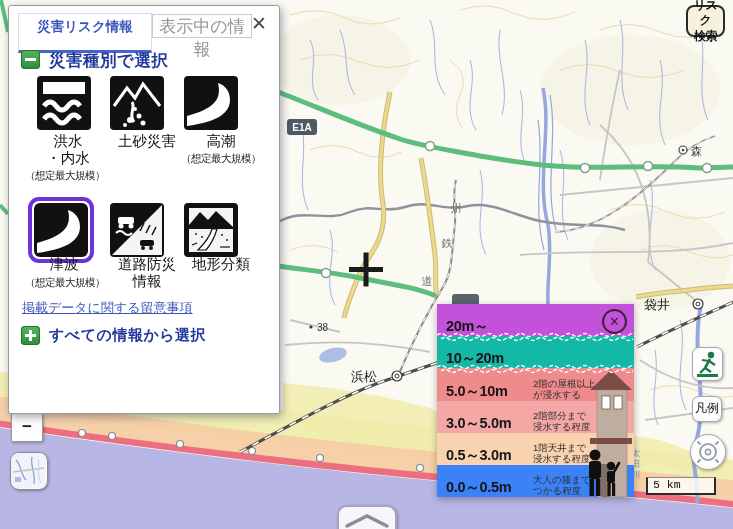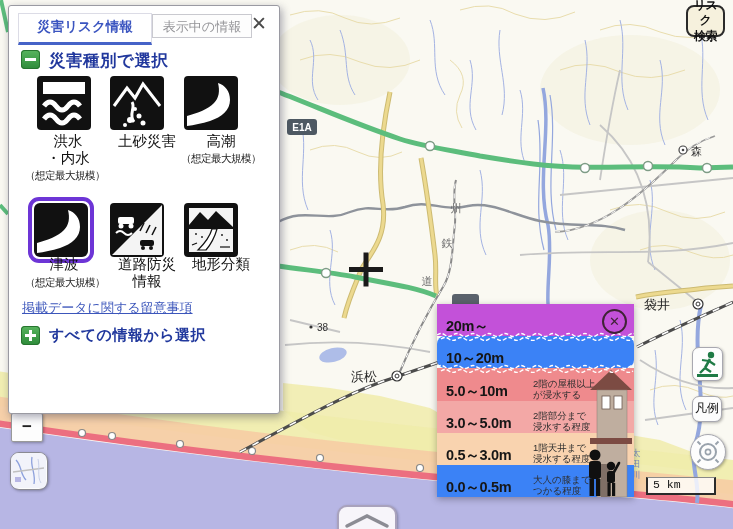--- a/index.html
+++ b/index.html
@@ -5,25 +5,25 @@
   html,body{margin:0;padding:0}
   body{width:733px;height:529px;position:relative;overflow:hidden;
        font-family:"Liberation Sans","DejaVu Sans",sans-serif;background:#faf9f2}
   svg text{font-family:"Liberation Sans","DejaVu Sans",sans-serif}
 
   #map-svg{position:absolute;left:0;top:0;z-index:1}
 
   
   .panel{position:absolute;left:8px;top:5px;width:270px;height:407px;background:#fff;
          border:1px solid #9a9aa2;border-radius:3px;box-shadow:2px 3px 9px rgba(40,40,70,.4);z-index:30}
-  .tab1{position:absolute;left:9px;top:7px;width:134px;height:32px;background:#fff;color:#3b55c0;
+  .tab1{position:absolute;left:9px;top:7px;width:134px;height:40px;background:#fff;color:#3b55c0;
         font-weight:bold;font-size:13.5px;text-align:center;line-height:25px;
         border:1px solid #dcdce6;border-bottom:3px solid #4663c8;box-sizing:border-box;cursor:pointer}
   .tab2{position:absolute;left:143px;top:8px;width:100px;height:24px;background:#fdfdfd;color:#949498;
-        font-size:13px;text-align:center;line-height:23px;border:1px solid #c9c9cf;box-sizing:border-box;cursor:pointer}
+        font-size:17px;text-align:center;line-height:23px;border:1px solid #c9c9cf;box-sizing:border-box;cursor:pointer}
   .panel-close{position:absolute;right:8px;top:6px;width:24px;height:24px;font-size:19px;font-weight:bold;
         color:#4a4a4a;text-align:center;line-height:24px;cursor:pointer}
   .sec-head{position:absolute;display:flex;align-items:flex-start;gap:9px;cursor:pointer}
   #sec1{left:12px;top:44px}
   #sec2{left:12px;top:320px}
   .toggle-ic{width:19px;height:19px;border-radius:4px;background:linear-gradient(#58b55e,#2e8b3a);
         box-shadow:inset 0 0 0 1px #27742f;position:relative;flex:0 0 auto}
   .toggle-ic::after{content:"";position:absolute;left:4px;top:8px;width:11px;height:3px;background:#fff}
   .toggle-ic.plus::before{content:"";position:absolute;left:8px;top:4px;width:3px;height:11px;background:#fff}
   .sec-title{font-size:16.5px;font-weight:bold;color:#21389d;letter-spacing:.5px}
@@ -328,21 +328,21 @@
   <div class="sec-head" id="sec2">
     <span class="toggle-ic plus"></span>
     <span class="sec-title">すべての情報から選択</span>
   </div>
 </div>
 
 <div class="legend">
   <div class="lrow" style="background-color: rgb(195, 81, 217);">
     <span class="lrange">20m～</span>
   </div>
-  <div class="lrow" style="background-color: #3b82f6; border-radius: 8px;">
+  <div class="lrow" style="background-color: #14b8a6;">
     <span class="lrange">10～20m</span>
   </div>
   <div class="lrow" style="background-color: rgb(239, 138, 141);">
     <span class="lrange">5.0～10m</span>
     <span class="lnote"><span>2階の屋根以上</span><br><span>が浸水する</span></span>
   </div>
   <div class="lrow" style="background-color: rgb(243, 168, 166);">
     <span class="lrange">3.0～5.0m</span>
     <span class="lnote"><span>2階部分まで</span><br><span>浸水する程度</span></span>
   </div>

